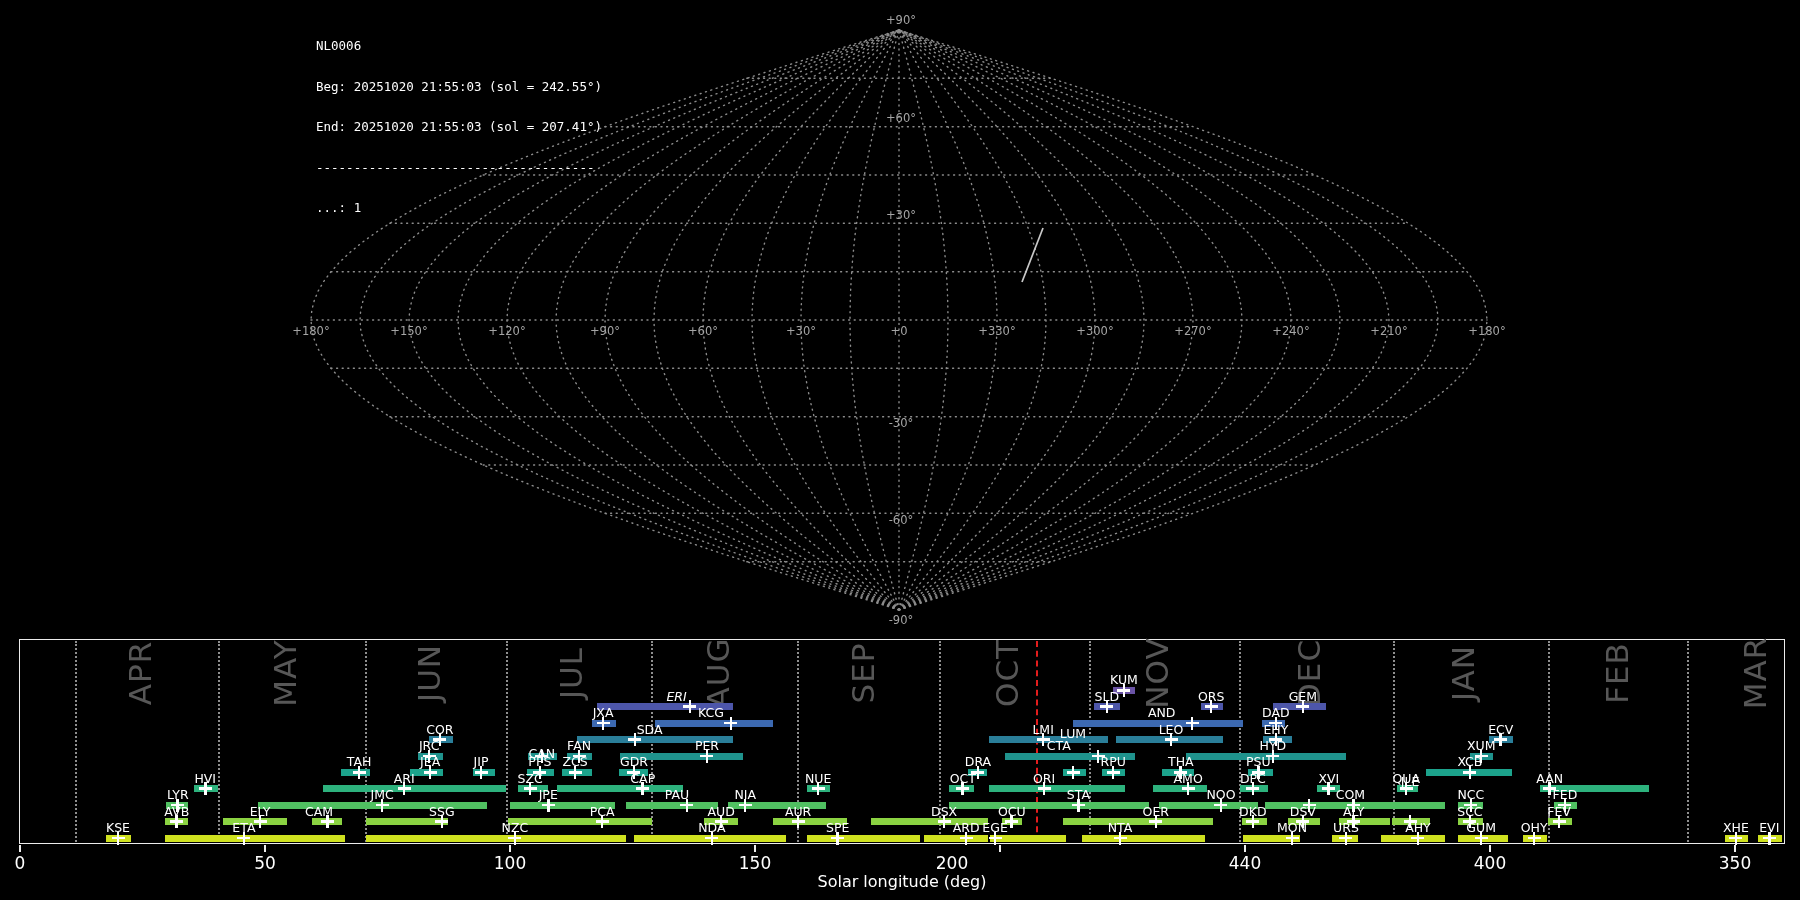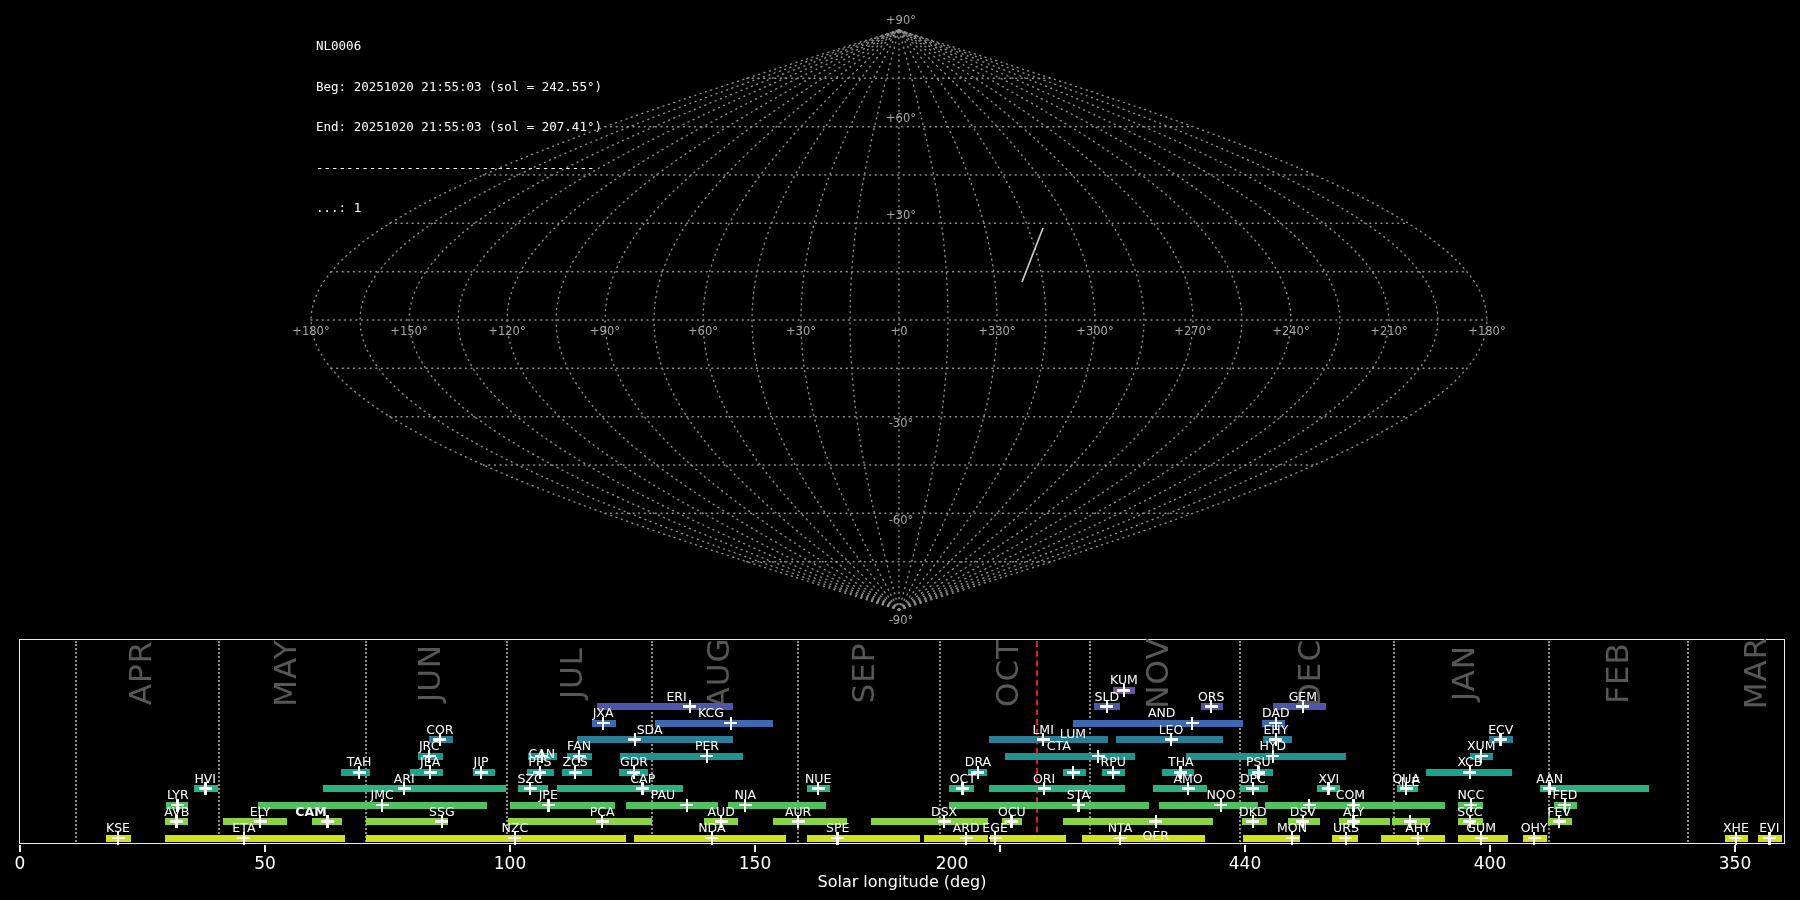--- a/index.html
+++ b/index.html
@@ -191,42 +191,42 @@
       <div class="shbar" style="left: 1758.03px; width: 24.01px; top: 834.5px; background: rgb(207, 225, 31);"></div>
       <div class="shlbl" style="left: 1769.3px; top: 821px;">EVI</div>
       <div class="pk" style="left: 1762.8px; top: 831.5px;"></div>
       <div class="shbar" style="left: 165.04px; width: 23.03px; top: 818.1px; background: rgb(139, 211, 66);"></div>
       <div class="shlbl" style="left: 176.8px; top: 804.6px;">AVB</div>
       <div class="pk" style="left: 170.3px; top: 815.1px;"></div>
       <div class="shbar" style="left: 222.86px; width: 64.19px; top: 818.1px; background: rgb(139, 211, 66);"></div>
       <div class="shlbl" style="left: 260.1px; top: 804.6px;">ELY</div>
       <div class="pk" style="left: 253.6px; top: 815.1px;"></div>
       <div class="shbar" style="left: 312.04px; width: 29.89px; top: 818.1px; background: rgb(139, 211, 66);"></div>
-      <div class="shlbl" style="left: 311px; top: 804.6px; font-weight: bold;">CAM</div>
+      <div class="shlbl" style="left: 319px; top: 804.6px;">CAM</div>
       <div class="pk" style="left: 320.73px; top: 815.1px;"></div>
       <div class="shbar" style="left: 365.94px; width: 81.83px; top: 818.1px; background: rgb(139, 211, 66);"></div>
       <div class="shlbl" style="left: 441.89px; top: 804.6px;">SSG</div>
       <div class="pk" style="left: 435.39px; top: 815.1px;"></div>
       <div class="shbar" style="left: 508.04px; width: 144.06px; top: 818.1px; background: rgb(139, 211, 66);"></div>
       <div class="shlbl" style="left: 602.12px; top: 804.6px;">PCA</div>
       <div class="pk" style="left: 595.62px; top: 815.1px;"></div>
       <div class="shbar" style="left: 704.04px; width: 33.81px; top: 818.1px; background: rgb(139, 211, 66);"></div>
       <div class="shlbl" style="left: 721.19px; top: 804.6px;">AUD</div>
       <div class="pk" style="left: 714.69px; top: 815.1px;"></div>
       <div class="shbar" style="left: 773.13px; width: 73.99px; top: 818.1px; background: rgb(139, 211, 66);"></div>
       <div class="shlbl" style="left: 798.12px; top: 804.6px;">AUR</div>
       <div class="pk" style="left: 791.62px; top: 815.1px;"></div>
       <div class="shbar" style="left: 871.13px; width: 117.11px; top: 818.1px; background: rgb(139, 211, 66);"></div>
       <div class="shlbl" style="left: 944.14px; top: 804.6px;">DSX</div>
       <div class="pk" style="left: 937.64px; top: 815.1px;"></div>
       <div class="shbar" style="left: 1001.96px; width: 20.09px; top: 818.1px; background: rgb(139, 211, 66);"></div>
       <div class="shlbl" style="left: 1011.76px; top: 804.6px;">OCU</div>
       <div class="pk" style="left: 1005.26px; top: 815.1px;"></div>
       <div class="shbar" style="left: 1063.21px; width: 149.94px; top: 818.1px; background: rgb(139, 211, 66);"></div>
-      <div class="shlbl" style="left: 1155.82px; top: 804.6px; margin-top: 24px;">OER</div>
+      <div class="shlbl" style="left: 1155.82px; top: 804.6px;">OER</div>
       <div class="pk" style="left: 1149.32px; top: 815.1px;"></div>
       <div class="shbar" style="left: 1242.06px; width: 24.99px; top: 818.1px; background: rgb(139, 211, 66);"></div>
       <div class="shlbl" style="left: 1252.84px; top: 804.6px;">DKD</div>
       <div class="pk" style="left: 1246.34px; top: 815.1px;"></div>
       <div class="shbar" style="left: 1288.12px; width: 31.85px; top: 818.1px; background: rgb(139, 211, 66);"></div>
       <div class="shlbl" style="left: 1302.82px; top: 804.6px;">DSV</div>
       <div class="pk" style="left: 1296.32px; top: 815.1px;"></div>
       <div class="shbar" style="left: 1339.08px; width: 50.96px; top: 818.1px; background: rgb(139, 211, 66);"></div>
       <div class="shlbl" style="left: 1353.78px; top: 804.6px;">ALY</div>
       <div class="pk" style="left: 1347.28px; top: 815.1px;"></div>
@@ -242,21 +242,21 @@
       <div class="shbar" style="left: 166.02px; width: 22.05px; top: 801.7px; background: rgb(80, 192, 97);"></div>
       <div class="shlbl" style="left: 177.78px; top: 788.2px;">LYR</div>
       <div class="pk" style="left: 171.28px; top: 798.7px;"></div>
       <div class="shbar" style="left: 258.14px; width: 228.83px; top: 801.7px; background: rgb(80, 192, 97);"></div>
       <div class="shlbl" style="left: 382.11px; top: 788.2px;">JMC</div>
       <div class="pk" style="left: 375.61px; top: 798.7px;"></div>
       <div class="shbar" style="left: 510px; width: 104.86px; top: 801.7px; background: rgb(80, 192, 97);"></div>
       <div class="shlbl" style="left: 548.22px; top: 788.2px;">JPE</div>
       <div class="pk" style="left: 541.72px; top: 798.7px;"></div>
       <div class="shbar" style="left: 626.13px; width: 91.63px; top: 801.7px; background: rgb(80, 192, 97);"></div>
-      <div class="shlbl" style="left: 663px; top: 788.2px;">PAU</div>
+      <div class="shlbl" style="left: 677px; top: 788.2px;">PAU</div>
       <div class="pk" style="left: 680.39px; top: 798.7px;"></div>
       <div class="shbar" style="left: 728.05px; width: 98px; top: 801.7px; background: rgb(80, 192, 97);"></div>
       <div class="shlbl" style="left: 745.2px; top: 788.2px;">NIA</div>
       <div class="pk" style="left: 738.7px; top: 798.7px;"></div>
       <div class="shbar" style="left: 949.04px; width: 199.92px; top: 801.7px; background: rgb(80, 192, 97);"></div>
       <div class="shlbl" style="left: 1078.4px; top: 788.2px;">STA</div>
       <div class="pk" style="left: 1071.9px; top: 798.7px;"></div>
       <div class="shbar" style="left: 1158.76px; width: 99.47px; top: 801.7px; background: rgb(80, 192, 97);"></div>
       <div class="shlbl" style="left: 1220.99px; top: 788.2px;">NOO</div>
       <div class="pk" style="left: 1214.49px; top: 798.7px;"></div>
@@ -387,21 +387,21 @@
       <div class="shbar" style="left: 655.04px; width: 118.09px; top: 719.7px; background: rgb(60, 105, 177);"></div>
       <div class="shlbl" style="left: 710.9px; top: 706.2px;">KCG</div>
       <div class="pk" style="left: 724.49px; top: 716.7px;"></div>
       <div class="shbar" style="left: 1073.01px; width: 170.03px; top: 719.7px; background: rgb(60, 105, 177);"></div>
       <div class="shlbl" style="left: 1161.7px; top: 706.2px;">AND</div>
       <div class="pk" style="left: 1185.58px; top: 716.7px;"></div>
       <div class="shbar" style="left: 1262.15px; width: 23.03px; top: 719.7px; background: rgb(60, 105, 177);"></div>
       <div class="shlbl" style="left: 1275.87px; top: 706.2px;">DAD</div>
       <div class="pk" style="left: 1269.37px; top: 716.7px;"></div>
       <div class="shbar" style="left: 597.22px; width: 135.73px; top: 703.3px; background: rgb(77, 86, 170);"></div>
-      <div class="shlbl" style="left: 676.6px; top: 689.8px;">ERI</div>
+      <div class="shlbl" style="left: 676.6px; top: 689.8px; font-style: italic;">ERI</div>
       <div class="pk" style="left: 683.33px; top: 700.3px;"></div>
       <div class="shbar" style="left: 1094.08px; width: 25.97px; top: 703.3px; background: rgb(77, 86, 170);"></div>
       <div class="shlbl" style="left: 1106.82px; top: 689.8px;">SLD</div>
       <div class="pk" style="left: 1100.32px; top: 700.3px;"></div>
       <div class="shbar" style="left: 1200.9px; width: 22.05px; top: 703.3px; background: rgb(77, 86, 170);"></div>
       <div class="shlbl" style="left: 1211.19px; top: 689.8px;">ORS</div>
       <div class="pk" style="left: 1204.69px; top: 700.3px;"></div>
       <div class="shbar" style="left: 1272.93px; width: 52.92px; top: 703.3px; background: rgb(77, 86, 170);"></div>
       <div class="shlbl" style="left: 1302.82px; top: 689.8px;">GEM</div>
       <div class="pk" style="left: 1296.32px; top: 700.3px;"></div>

